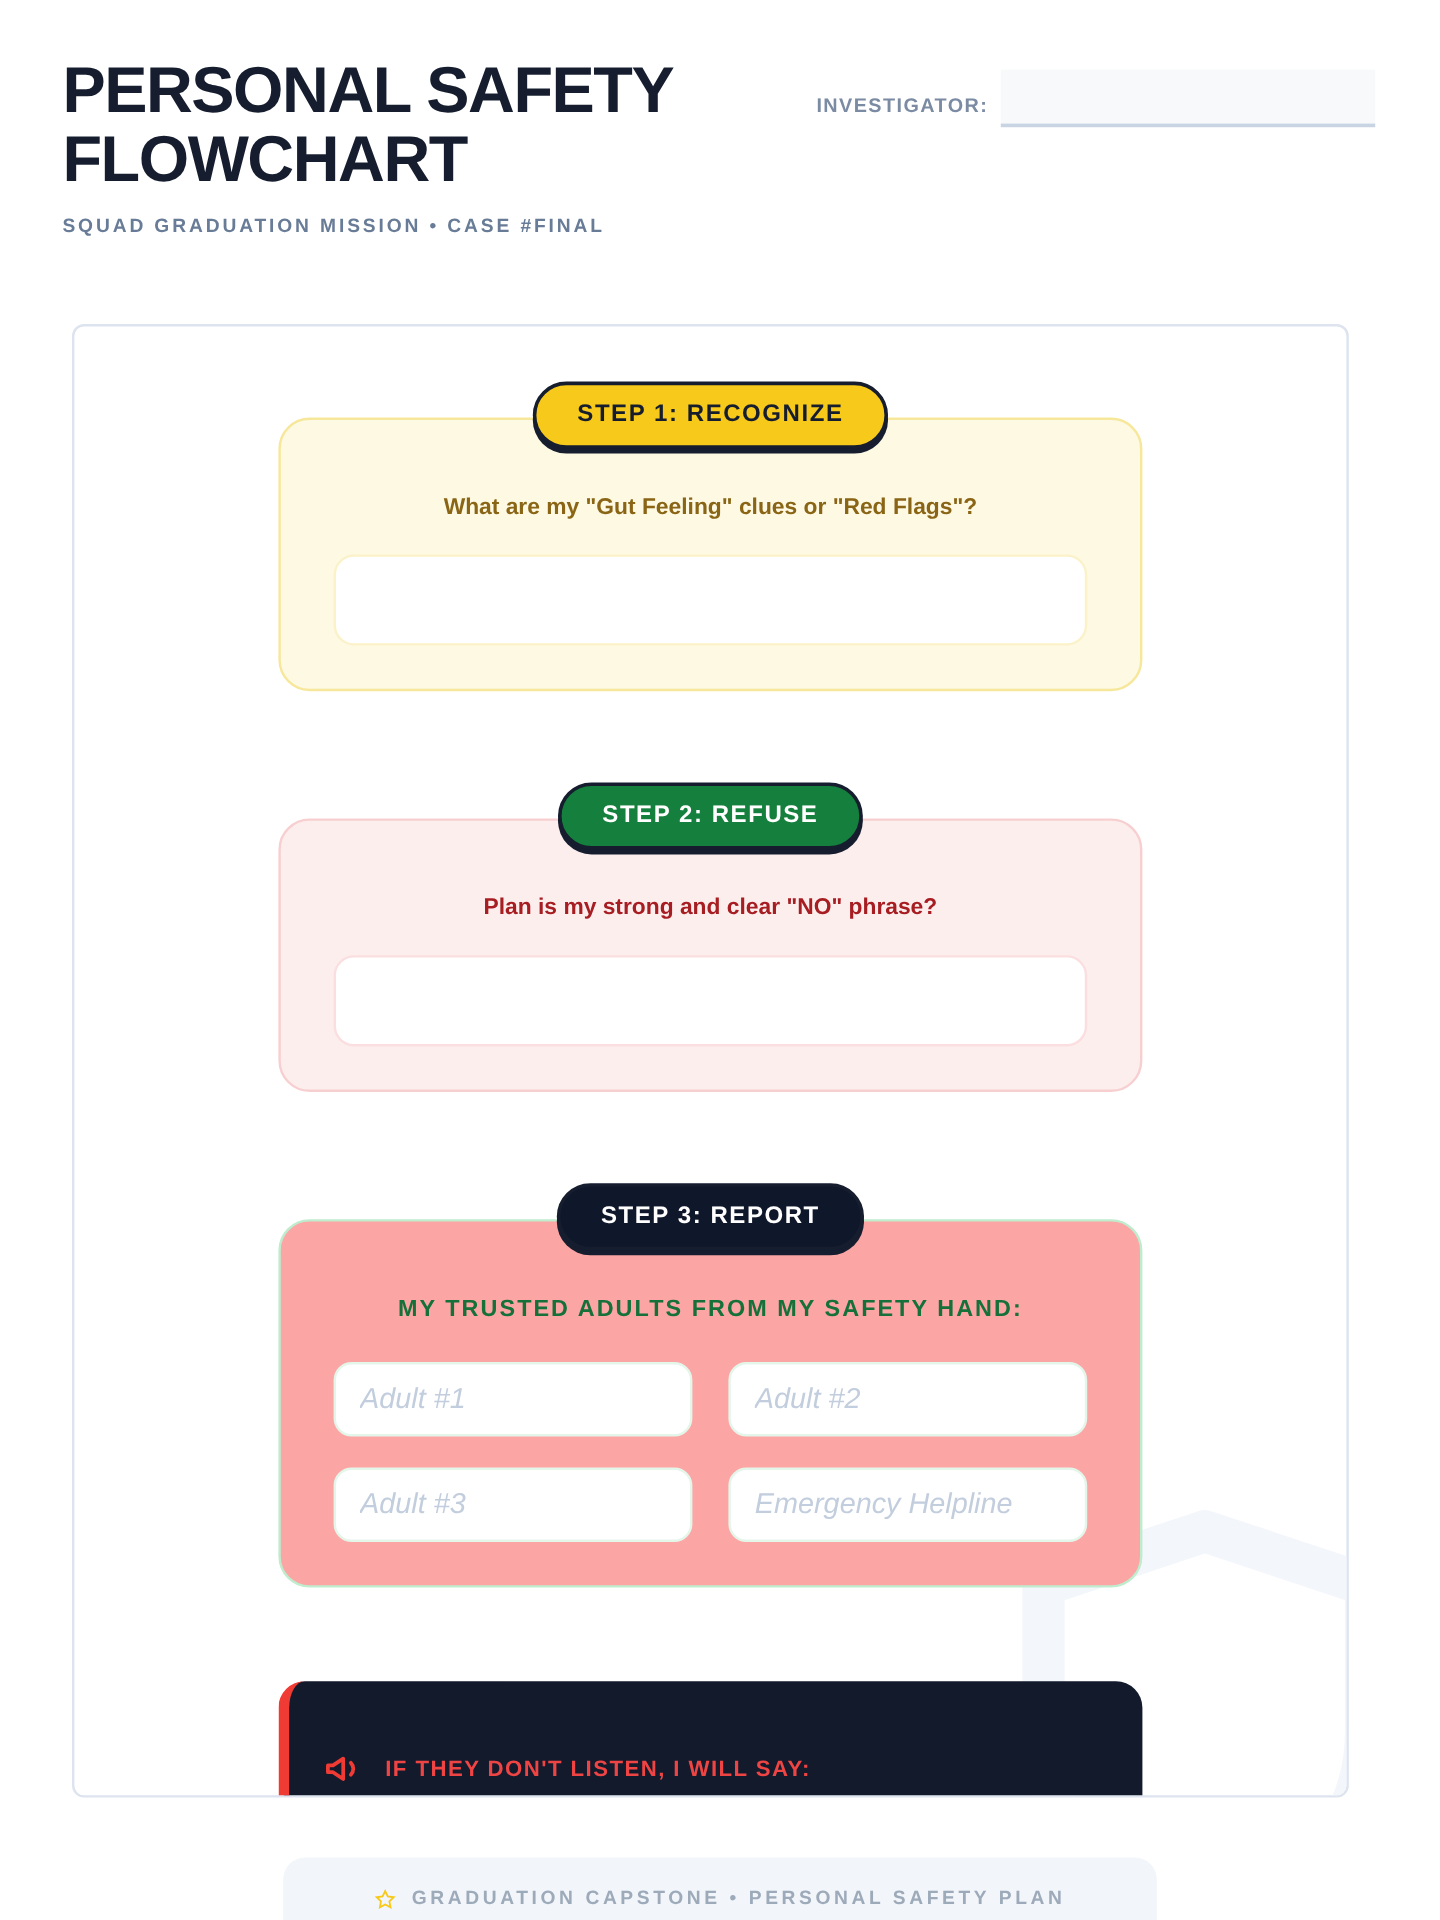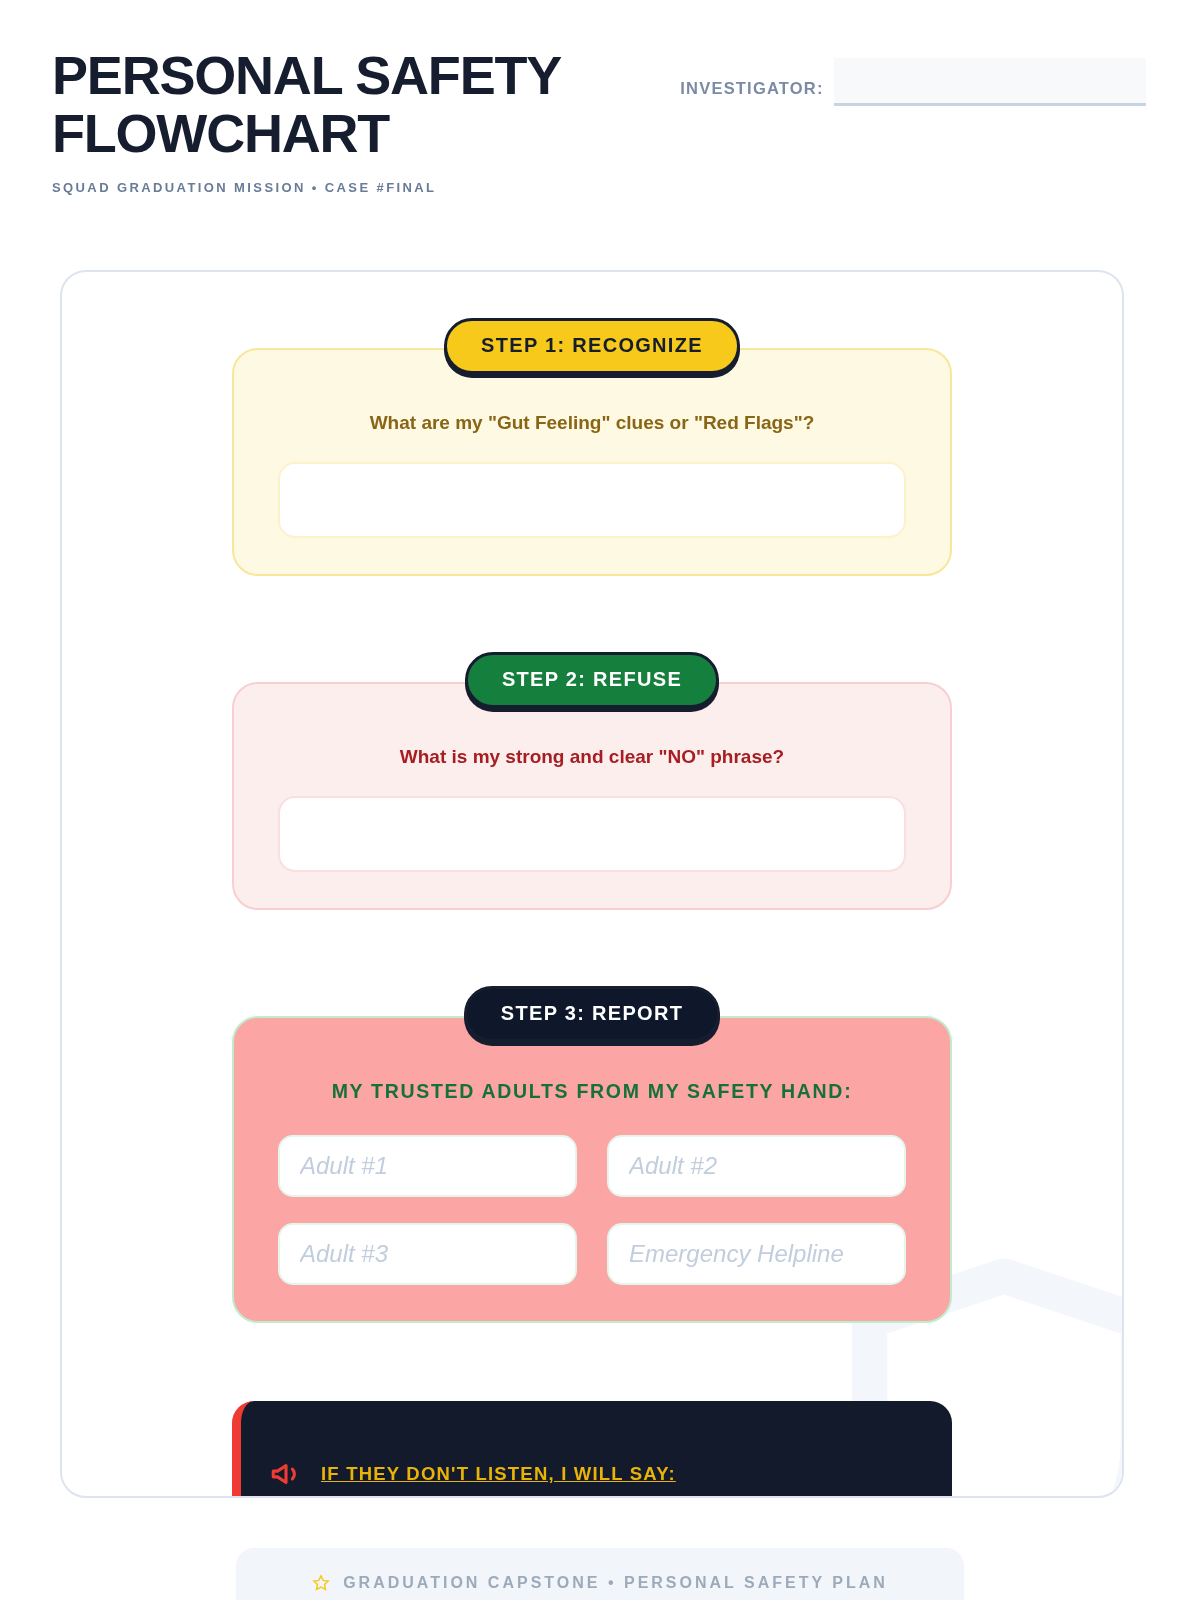--- a/index.html
+++ b/index.html
@@ -40,21 +40,21 @@
     line-height: 58px;
     font-weight: 700;
     letter-spacing: -1.2px;
     color: #151d2e;
     text-transform: uppercase;
     max-width: 520px;
   }
 
   .doc-subtitle {
     margin-top: 18px;
-    font-size: 13px;
+    font-size: 16px;
     font-weight: 700;
     letter-spacing: 2.4px;
     color: #687c97;
     text-transform: uppercase;
     white-space: nowrap;
   }
 
   .header-right {
     width: 478px;
     padding-top: 12px;
@@ -95,21 +95,21 @@
   }
 
   
   .main-card {
     position: absolute;
     top: 270px;
     left: 60px;
     width: 1064px;
     height: 1228px;
     border: 2px solid #dde4ef;
-    border-radius: 26px;
+    border-radius: 10px;
     background: #ffffff;
     overflow: hidden;
   }
 
   .shield-watermark {
     position: absolute;
     right: -42px;
     bottom: -120px;
     width: 320px;
     height: 360px;
@@ -246,23 +246,22 @@
     min-height: 150px;
   }
 
   .megaphone-icon { flex: 0 0 auto; width: 34px; height: 34px; }
 
   .escalate-text {
     font-size: 18.5px;
     font-weight: 700;
     letter-spacing: 1.2px;
     text-transform: uppercase;
-    color: #eab308;
+    color: #ef4444;
     white-space: nowrap;
-    text-decoration: underline;
   }
 
   
   .footer {
     position: absolute;
     left: 236px;
     top: 1548px;
     width: 728px;
     height: 70px;
     background: #f2f5f9;
@@ -321,21 +320,21 @@
           <div class="step-question q-yellow">What are my "Gut Feeling" clues or "Red Flags"?</div>
           <input class="answer-box answer-yellow" type="text" placeholder="" style="">
         </div>
       </div>
 
       <div class="gap-1"></div>
 
       <div class="step-block">
         <div class="step-badge badge-red">Step 2: Refuse</div>
         <div class="step-card card-red">
-          <div class="step-question q-red">What is my strong and clear "NO" phrase?</div>
+          <div class="step-question q-red">Plan is my strong and clear "NO" phrase?</div>
           <input class="answer-box answer-red" type="text" placeholder="" style="">
         </div>
       </div>
 
       <div class="gap-2"></div>
 
       <div class="step-block">
         <div class="step-badge badge-green">Step 3: Report</div>
         <div class="step-card card-green">
           <div class="step-heading">My Trusted Adults From My Safety Hand:</div>

